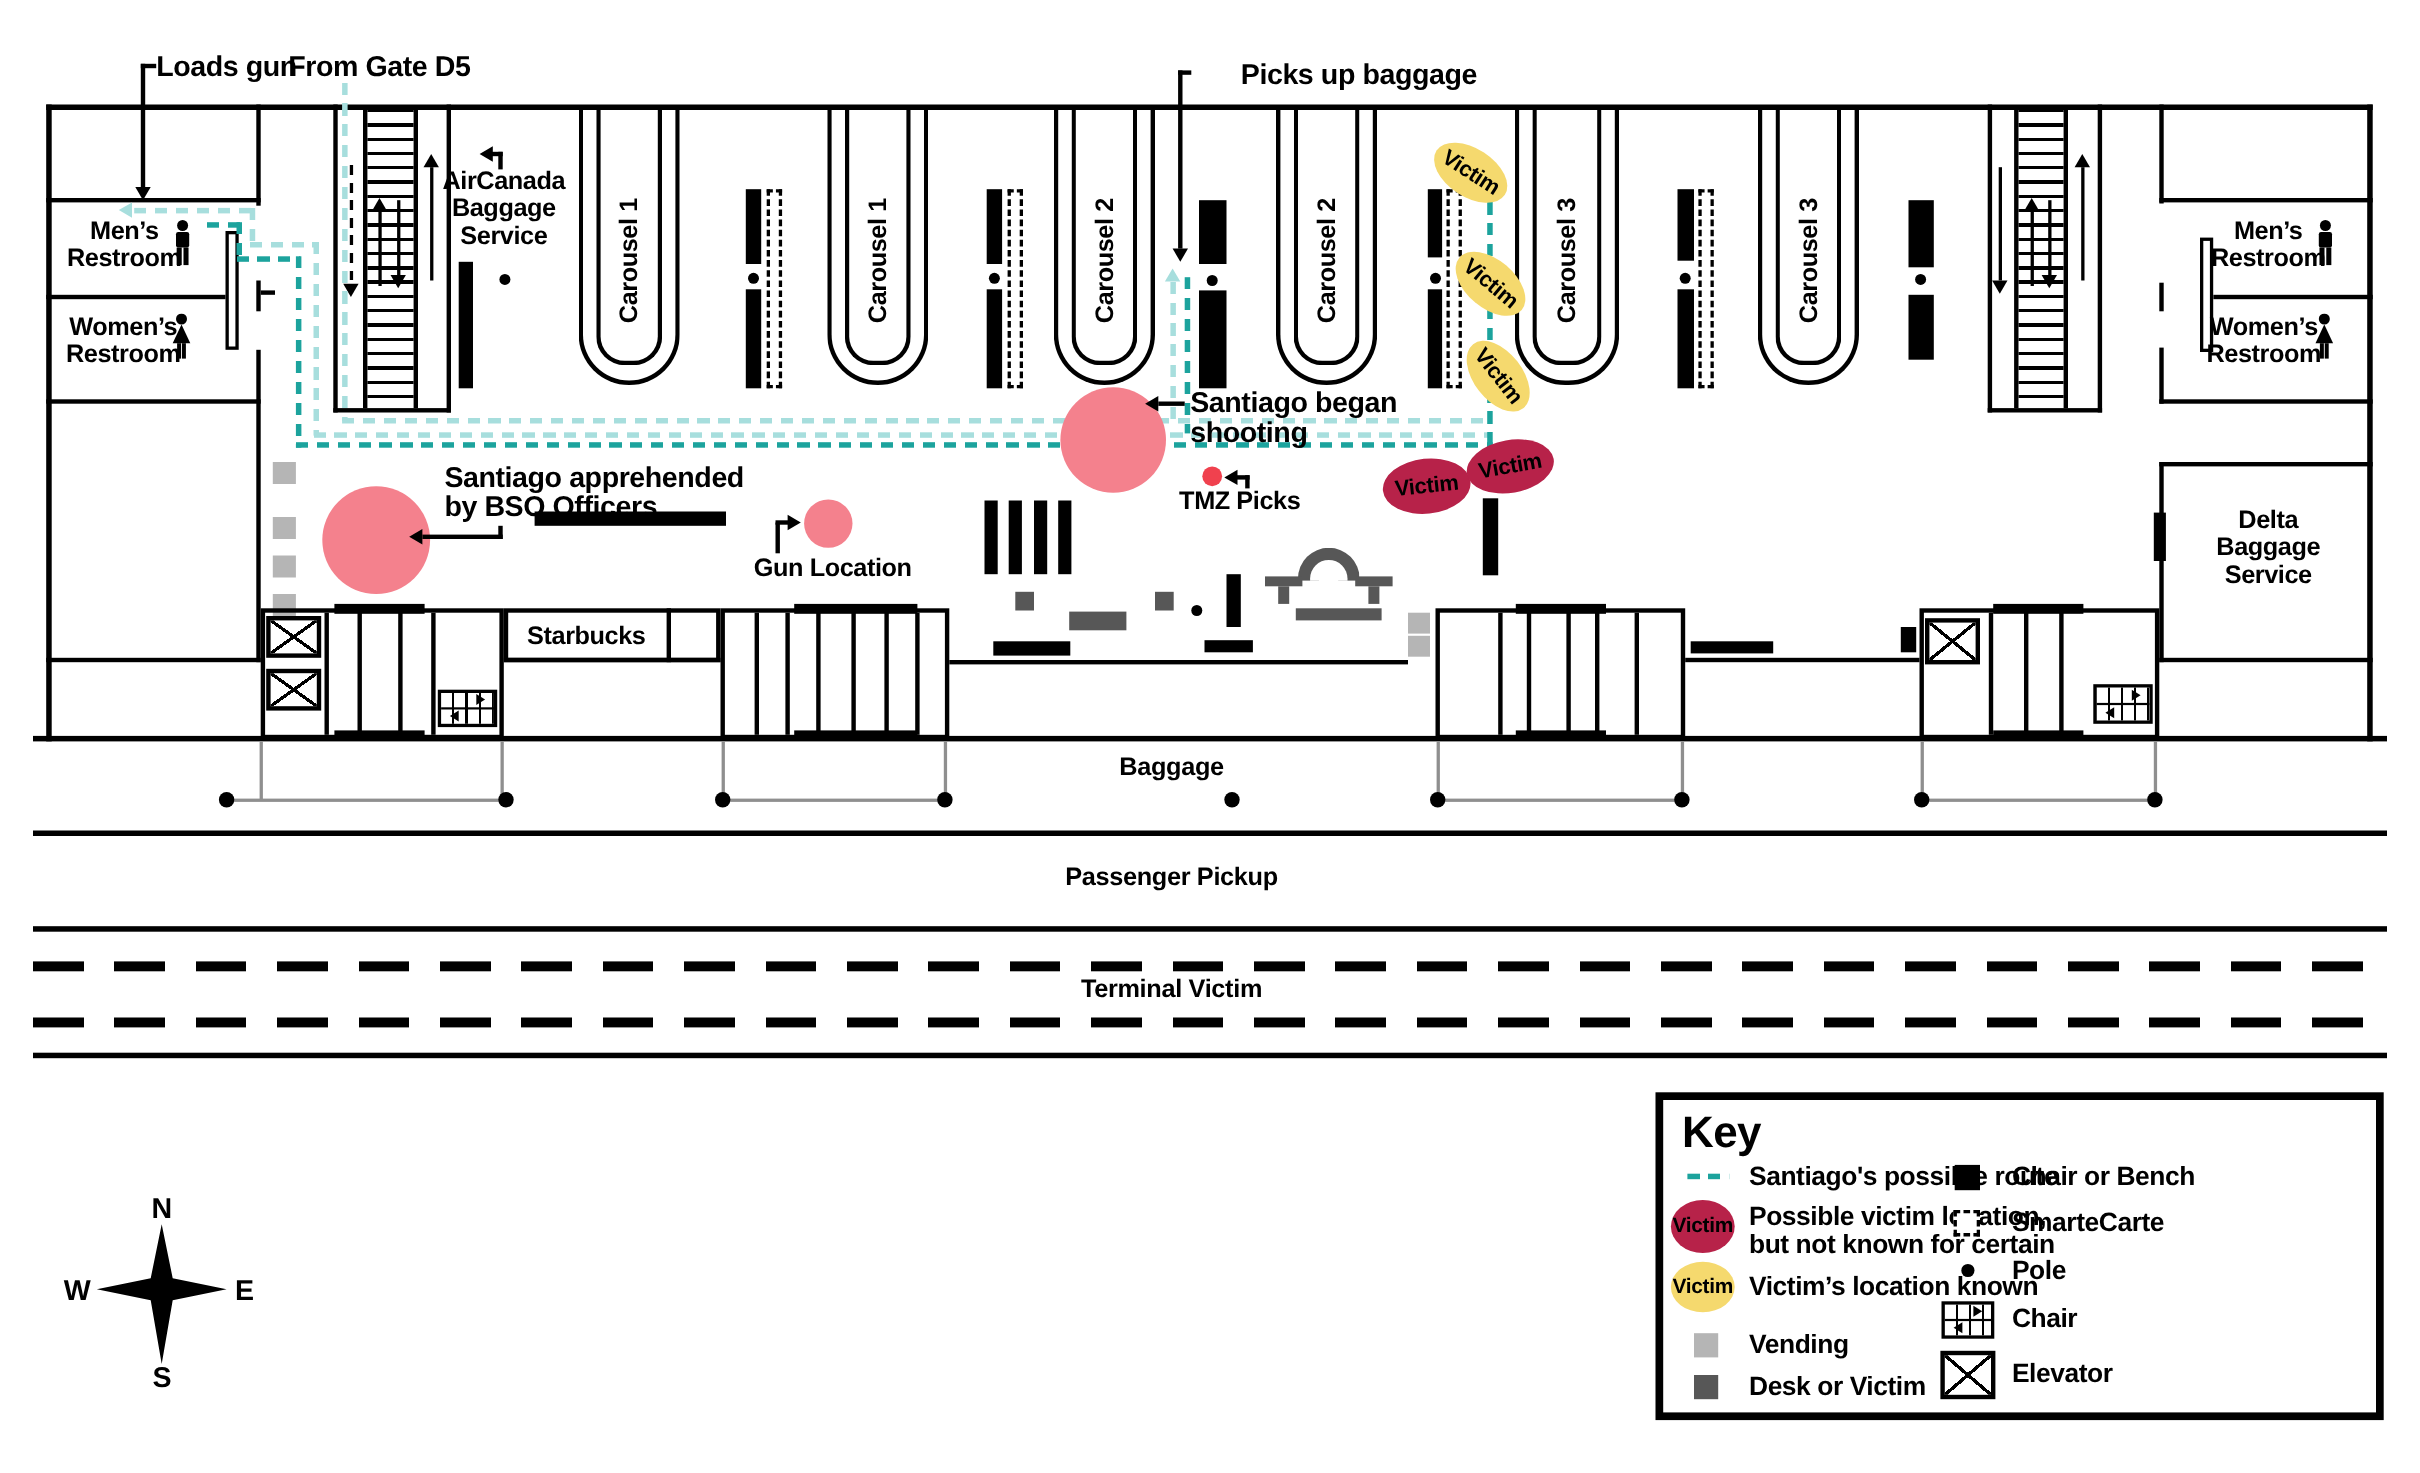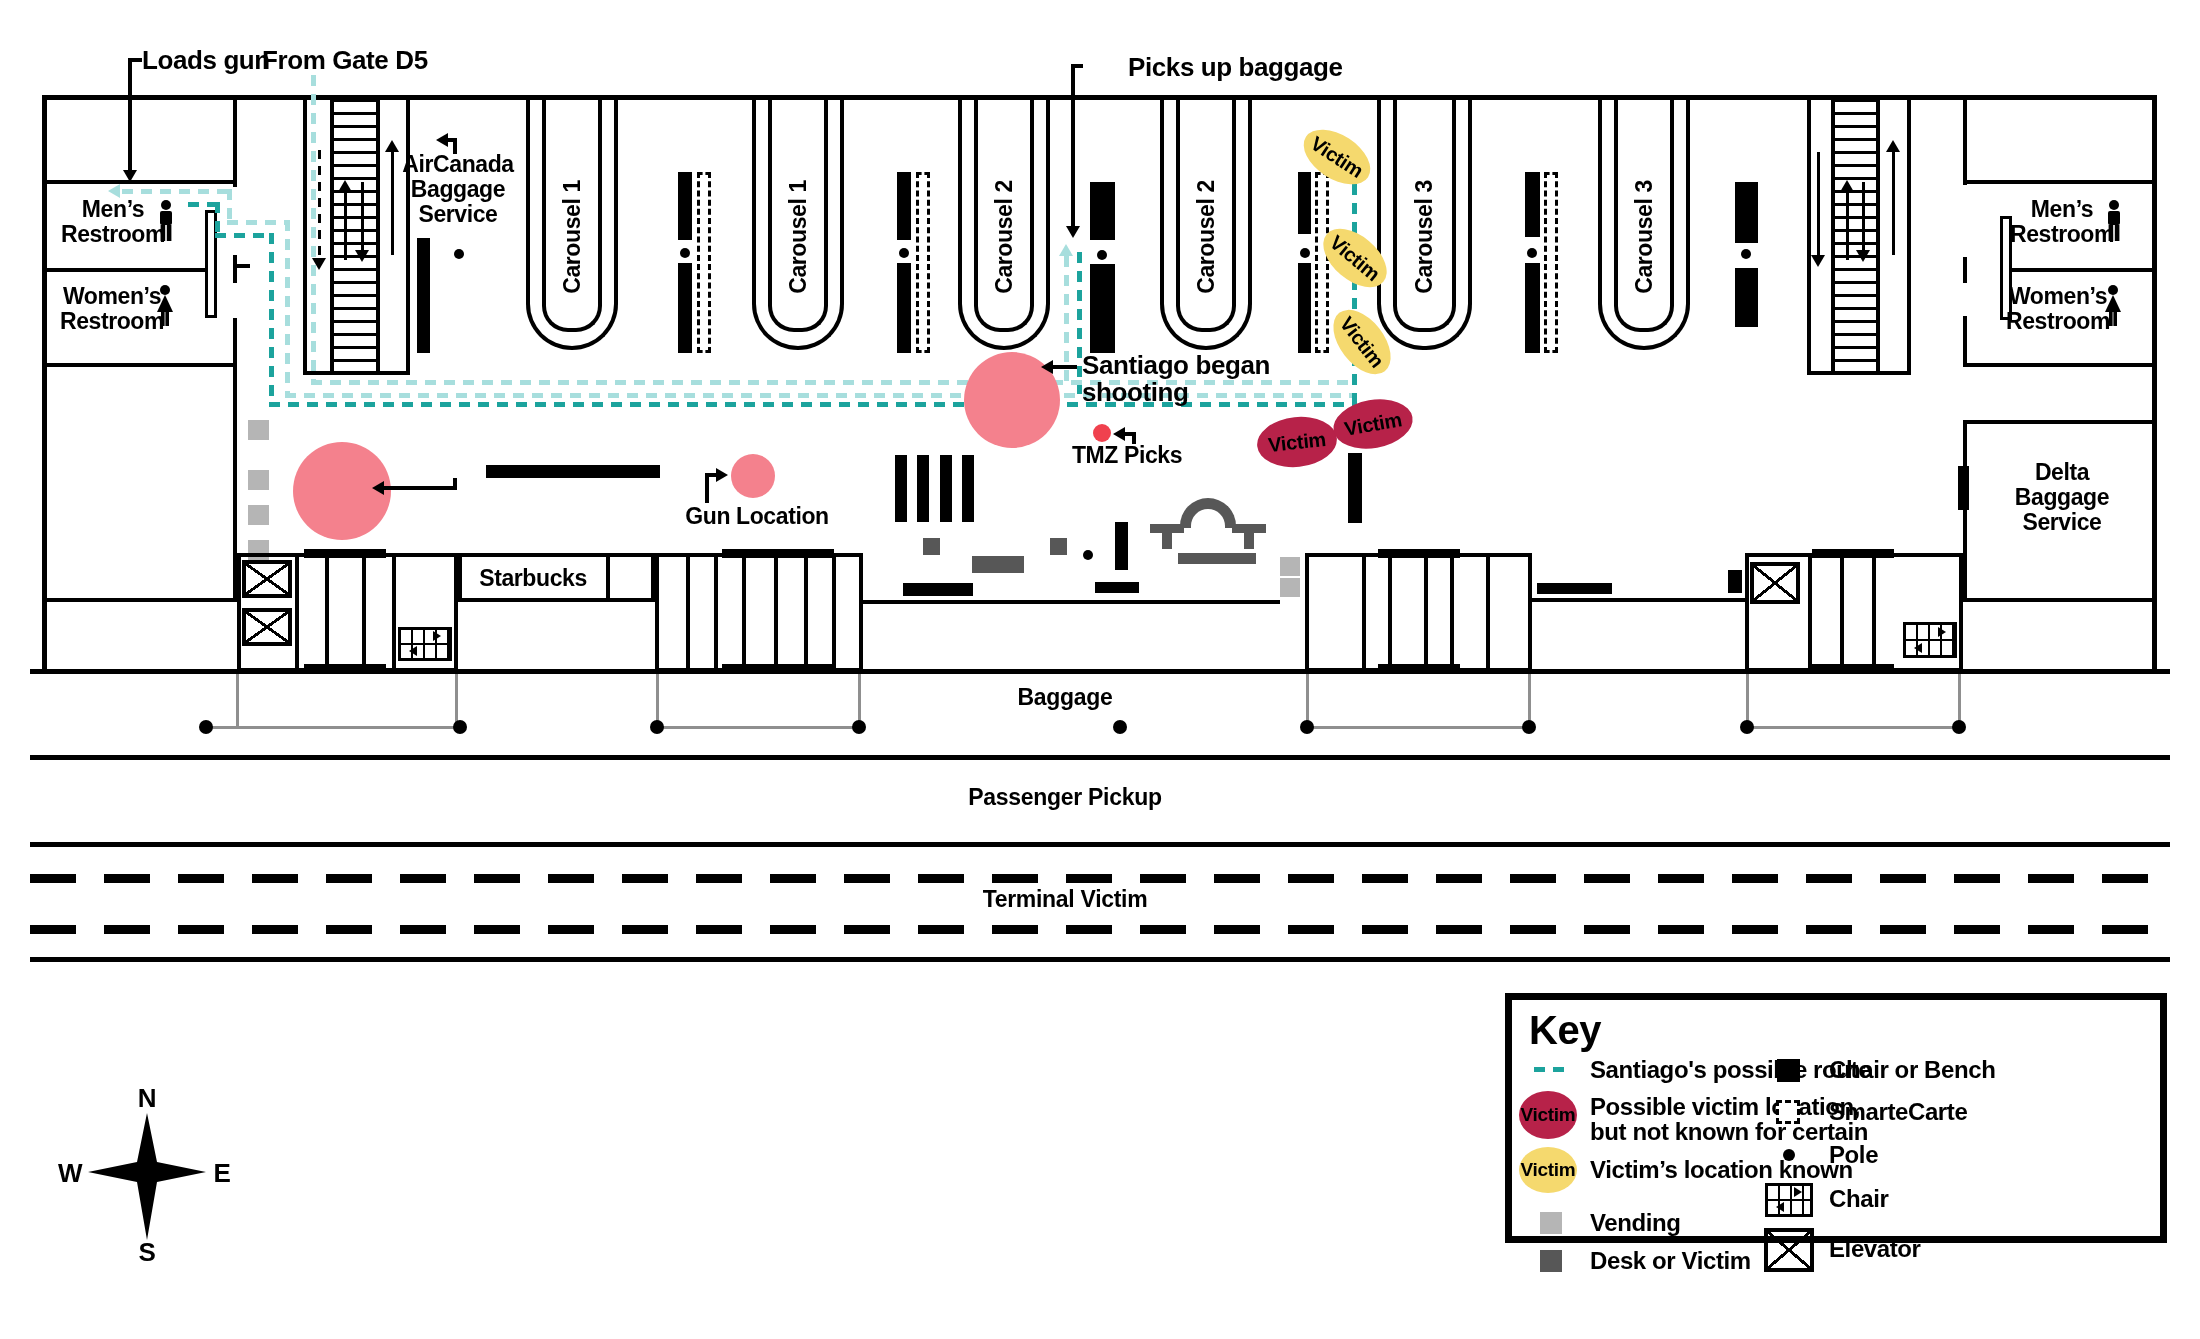--- a/index.html
+++ b/index.html
@@ -39,21 +39,21 @@
   .stairs:before{content:"";position:absolute;right:3px;top:22%;transform:translateY(-50%);border:5px solid transparent;border-left:8px solid #000;}
   .stairs:after{content:"";position:absolute;left:3px;top:76%;transform:translateY(-50%);border:5px solid transparent;border-right:8px solid #000;}
   .rungs{position:absolute;background:repeating-linear-gradient(180deg,#000 0 3px,transparent 3px 13px);}
   .aline{position:absolute;width:3px;background:#000;}
   .bdash{position:absolute;width:3px;background:repeating-linear-gradient(180deg,#000 0 9px,transparent 9px 16px);}
   .gray{position:absolute;background:#8F8F8F;}
   .gpole{position:absolute;width:14px;height:14px;border-radius:50%;background:#000;}
   .roaddash{position:absolute;height:9px;background:repeating-linear-gradient(90deg,#000 0 46px,transparent 46px 74px);}
   .part{position:absolute;background:#fff;border:3px solid #000;box-sizing:border-box;}
   .cap{position:absolute;background:#000;}
-  #key{position:absolute;left:1505px;top:993px;width:662px;height:250px;border:7px solid #000;box-sizing:border-box;background:#fff;}
+  #key{position:absolute;left:1505px;top:993px;width:662px;height:298px;border:7px solid #000;box-sizing:border-box;background:#fff;}
   .ktxt{position:absolute;font-weight:700;font-size:24px;letter-spacing:-.4px;line-height:1.05;white-space:pre-line;transform:translate(0,-50%);}
 </style>
 </head>
 <body>
 
 <div id="map">
 
   <div class="wall" style="left:42px;top:95px;width:2115px;height:5px"></div>
   <div class="wall" style="left:42px;top:95px;width:5px;height:579px"></div>
   <div class="wall" style="left:2152px;top:95px;width:5px;height:579px"></div>
@@ -255,20 +255,22 @@
   <div class="lbl la ann" style="left:1128px;top:67px">Picks up baggage</div>
   <div class="wall" style="left:1071px;top:64px;width:12px;height:4px"></div>
   <div class="wall" style="left:1071px;top:64px;width:4px;height:162px"></div>
   <div class="tri td" style="left:1066px;top:226px"></div>
 
   <div class="lbl la ann" style="left:1082px;top:379px;line-height:1.02">Santiago began
 shooting</div>
   <div class="wall" style="left:1053px;top:365px;width:24px;height:4px"></div>
   <div class="tri tl" style="left:1041px;top:360px"></div>
 
+  <div class="lbl la ann" style="left:404px;top:447px;line-height:1.02">Santiago apprehended
+by BSO Officers</div>
   <div class="wall" style="left:453px;top:478px;width:4px;height:12px"></div>
   <div class="wall" style="left:384px;top:486px;width:73px;height:4px"></div>
   <div class="tri tl" style="left:372px;top:481px"></div>
 
   <div class="lbl" style="left:757px;top:516px">Gun Location</div>
   <div class="wall" style="left:705px;top:475px;width:4px;height:28px"></div>
   <div class="wall" style="left:705px;top:473px;width:12px;height:4px"></div>
   <div class="tri tr" style="left:716px;top:468px"></div>
 
   <div class="lbl" style="left:1127px;top:455px">TMZ Picks</div>

